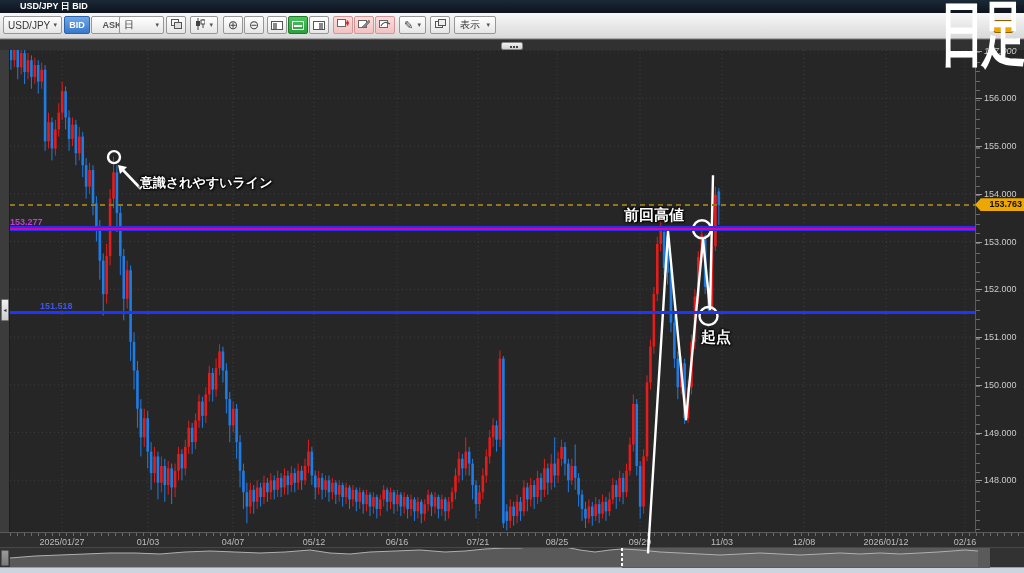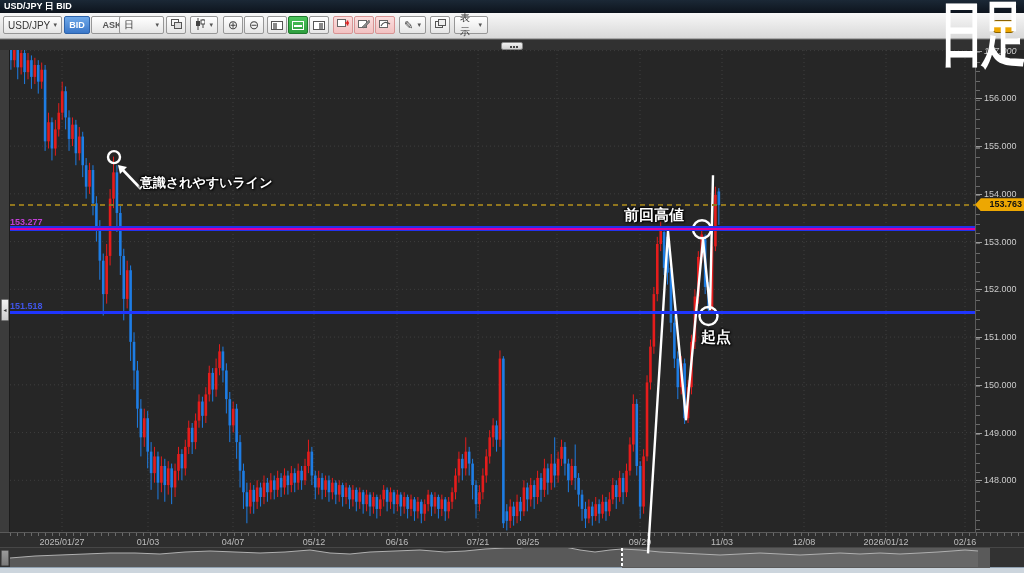--- a/index.html
+++ b/index.html
@@ -3,21 +3,21 @@
 <meta charset="utf-8">
 <style>
   * { margin:0; padding:0; box-sizing:border-box; }
   html,body { width:1024px; height:573px; overflow:hidden; background:#262626;
     font-family:"Liberation Sans", sans-serif; }
   #app { position:relative; width:1024px; height:573px; background:#262626; }
 
   
   .titlebar { position:absolute; left:0; top:0; width:1024px; height:13px;
     background:linear-gradient(#1b2836,#0d141d); color:#fff; font-size:9px; font-weight:bold;
-    line-height:13px; padding-left:4px; }
+    line-height:13px; padding-left:20px; }
 
   
   .toolbar { position:absolute; left:0; top:13px; width:1024px; height:26px;
     background:linear-gradient(#f7f7f7,#d9d9d9); border-bottom:1px solid #a8a8a8; }
   .tbtn { position:absolute; top:3px; height:18px; background:linear-gradient(#ffffff,#e6e6e6);
     border:1px solid #979797; border-radius:2px; font-size:10px; color:#333;
     display:flex; align-items:center; justify-content:center; gap:3px; }
   .tbtn .caret { font-size:7px; color:#555; }
   .bid { background:linear-gradient(#6fa9e9,#3a77c9); border-color:#2d62a9; color:#fff;
     font-weight:bold; font-size:9px; }
@@ -184,21 +184,21 @@
       <span class="caret">▾</span>
     </div>
     <div class="tbtn" style="left:430px;width:20px;">
       <span class="mini-ico">
         <svg width="11" height="10">
             <rect x="0.5" y="2.5" width="7" height="6" fill="none" stroke="#555"></rect>
             <rect x="3.5" y="0.5" width="7" height="6" fill="#eee" stroke="#555"></rect>
           </svg>
       </span>
     </div>
-    <div class="tbtn" style="left:454px;width:34px;justify-content:space-between;padding:0 5px;">
+    <div class="tbtn" style="left:454px;width:42px;justify-content:space-between;padding:0 5px;">
       <span>表示</span>
       <span class="caret">▾</span>
     </div>
   </div>
 
   <div class="splitter">
     <div class="splitter-handle"></div>
   </div>
 
   <div class="left-strip">
@@ -649,21 +649,21 @@
         <circle cx="104" cy="107.09437999999975" r="6" fill="none" stroke="#fff" stroke-width="2.4"></circle>
         <circle cx="692" cy="179.18178000000069" r="9" fill="none" stroke="#fff" stroke-width="2.4"></circle>
         <circle cx="698.5" cy="266.0685800000004" r="9" fill="none" stroke="#fff" stroke-width="2.4"></circle>
         <line x1="131" y1="139" x2="111" y2="118" stroke="#fff" stroke-width="2.6"></line>
         <polygon points="108,115 117,117 110,124" fill="#fff"></polygon>
       </svg>
     <div id="chart-overlays">
         <div class="hline" style="top: 176.37px; height: 5px; background: linear-gradient(rgb(34, 51, 238) 0px, rgb(34, 51, 238) 40%, rgb(224, 0, 154) 40%, rgb(224, 0, 154) 80%, rgb(34, 51, 238) 80%, rgb(34, 51, 238) 100%);"></div>
         <div class="hline-label" style="top: 167.37px; color: rgb(192, 63, 214);">153.277</div>
         <div class="hline" style="top: 261.345px; height: 2.5px; background: rgb(31, 53, 255);"></div>
-        <div class="hline-label" style="top: 251.345px; color: rgb(64, 85, 232);">151.518</div>
+        <div class="hline-label" style="top: 251.345px; color: rgb(64, 85, 232); padding-left: 30px;">151.518</div>
         <div class="dotline" style="top: 154.169px;"></div>
         <div class="anno" style="left: 130px; top: 124px; font-size: 13px;">意識されやすいライン</div>
         <div class="anno" style="top: 156px; font-size: 15px; left: 614px;">前回高値</div>
         <div class="anno" style="left: 691px; top: 278px; font-size: 15px;">起点</div>
       </div>
   </div>
 
   <div class="price-axis" id="priceAxis">
       <div class="ptick" style="top: 0.63418px;"></div>
       <div class="plabel" style="top: -4.36582px; font-style: italic;">157.000</div>
@@ -692,21 +692,21 @@
   </div>
   <div class="big-label">日足</div>
 
   <div class="time-axis" id="timeAxis">
       <div class="tlabel" style="left: 62px;">2025/01/27</div>
       <div class="tlabel" style="left: 148px;">01/03</div>
       <div class="tlabel" style="left: 233px;">04/07</div>
       <div class="tlabel" style="left: 314px;">05/12</div>
       <div class="tlabel" style="left: 397px;">06/16</div>
       <div class="tlabel" style="left: 478px;">07/21</div>
-      <div class="tlabel" style="left: 528px;">08/25</div>
+      <div class="tlabel" style="left: 557px;">08/25</div>
       <div class="tlabel" style="left: 640px;">09/29</div>
       <div class="tlabel" style="left: 722px; text-align: center;">11/03</div>
       <div class="tlabel" style="left: 804px;">12/08</div>
       <div class="tlabel" style="left: 886px;">2026/01/12</div>
       <div class="tlabel" style="left: 965px;">02/16</div>
     </div>
 
   <div class="minimap">
     <svg id="mini" width="1024" height="20">
         <rect x="622" y="0" width="368" height="20" fill="#5a5a5a"></rect>

